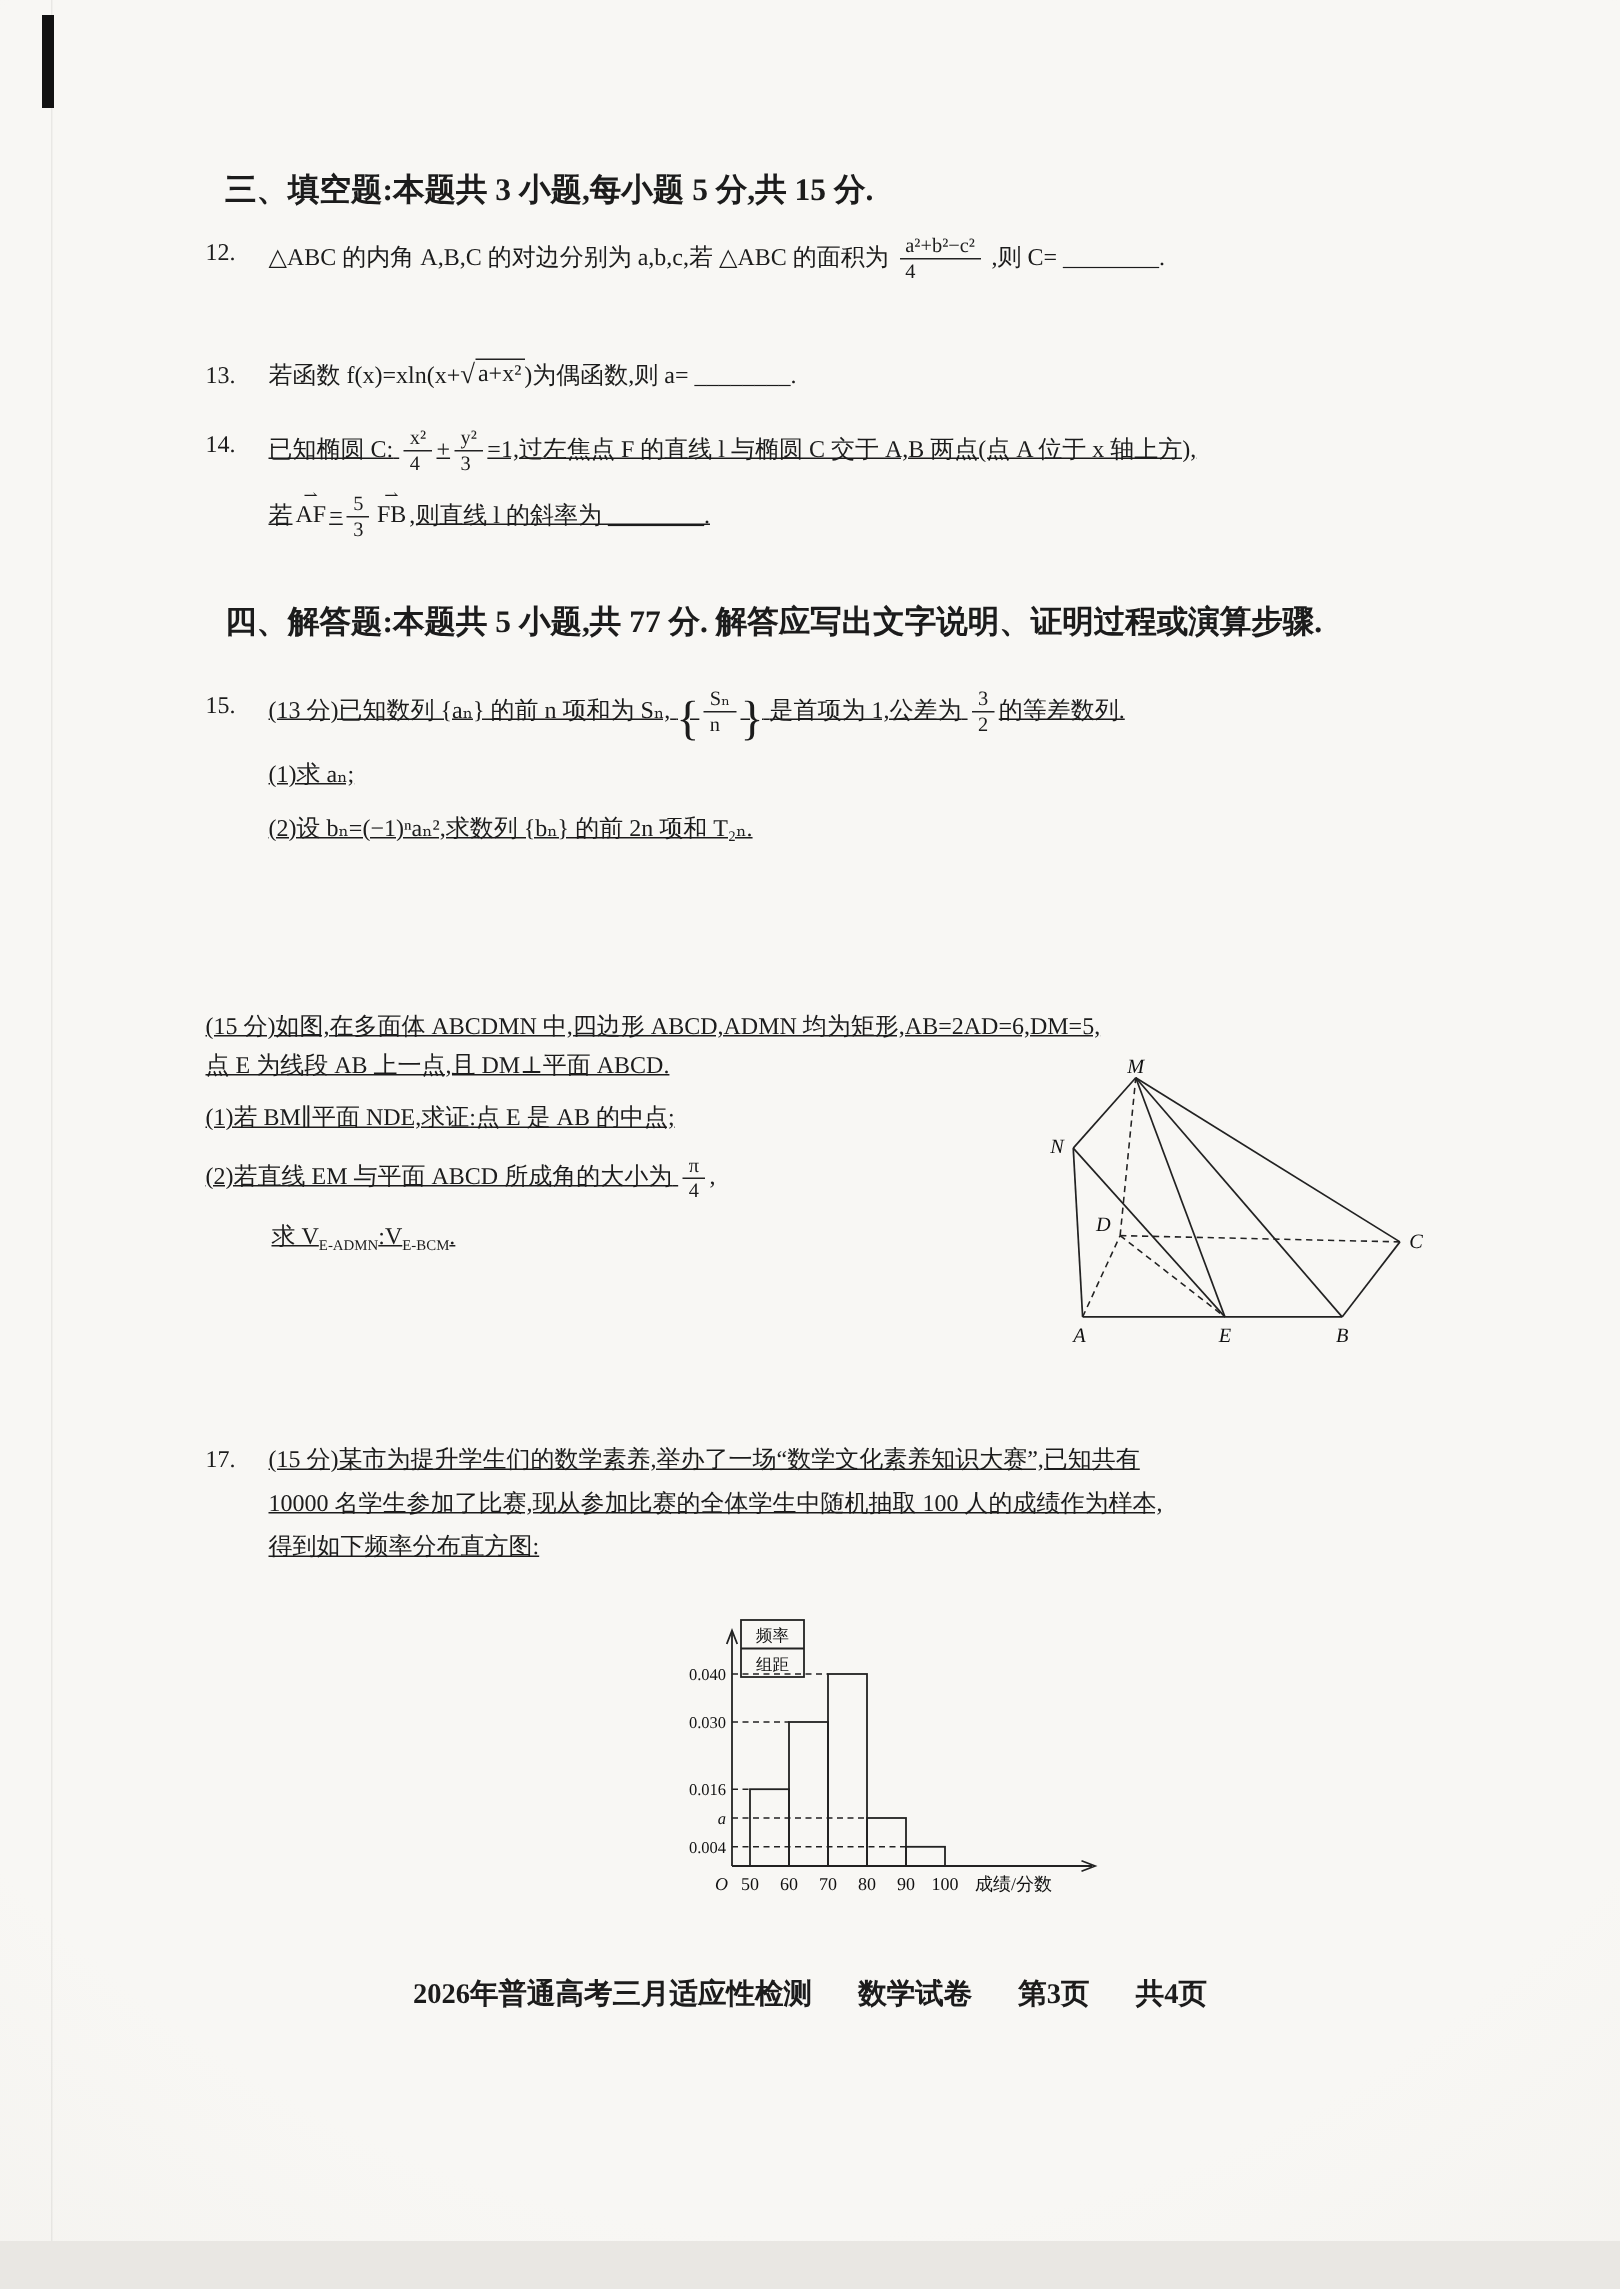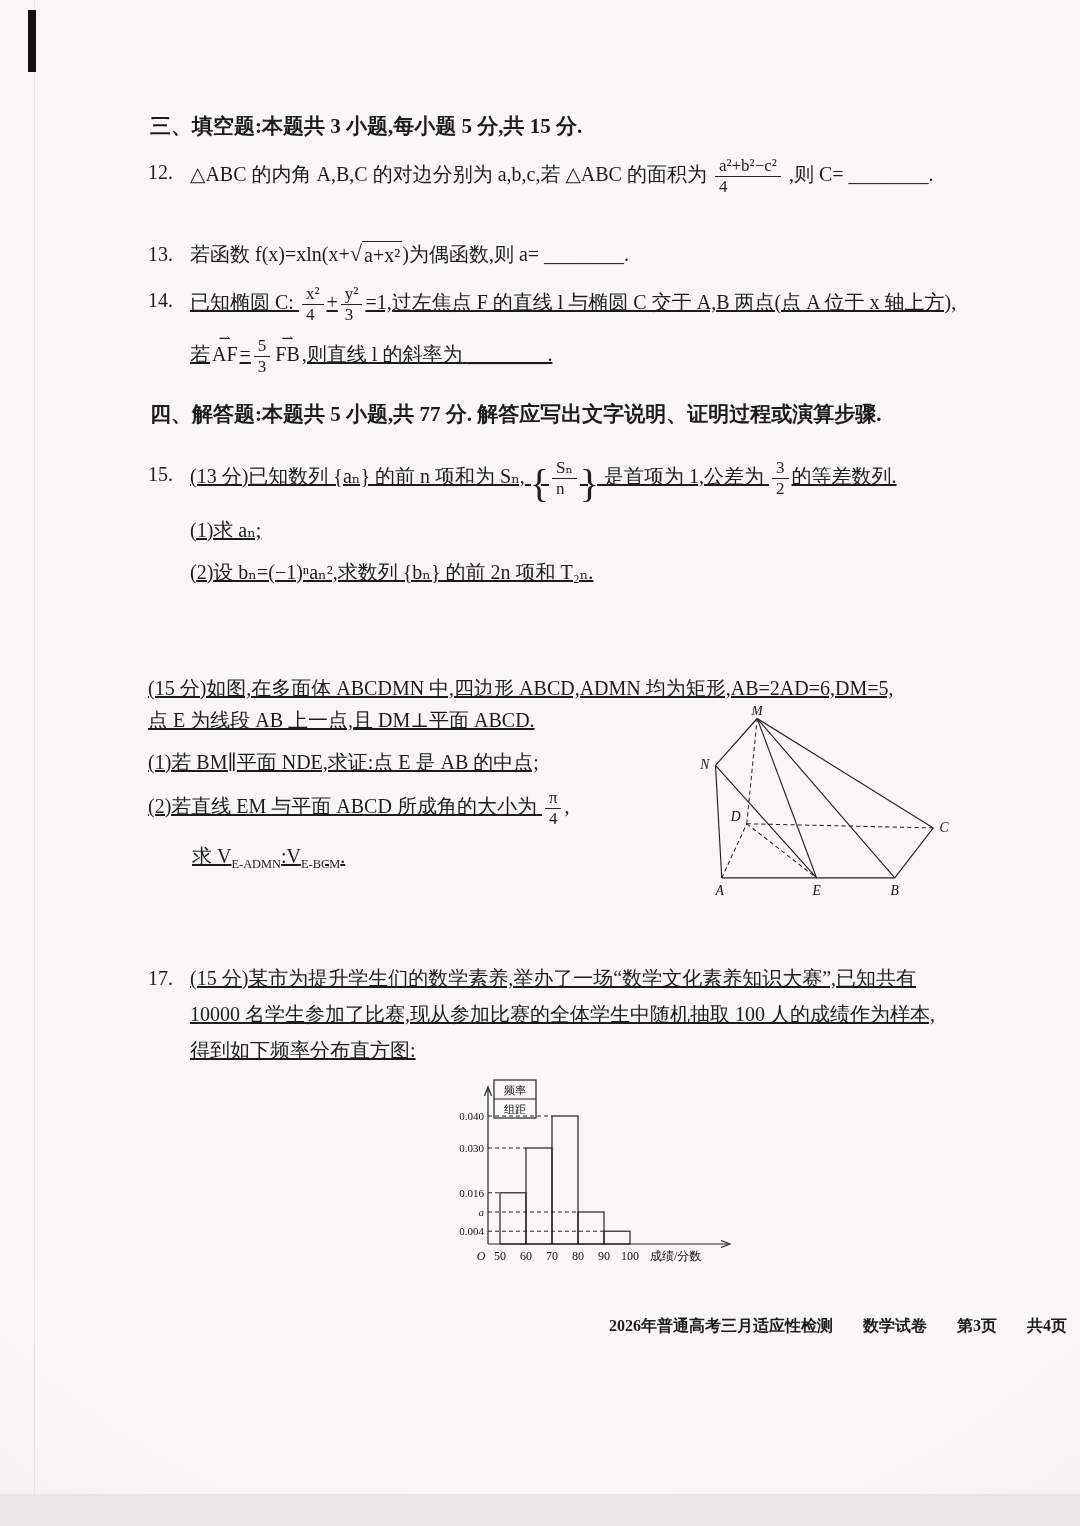--- a/index.html
+++ b/index.html
@@ -5,39 +5,39 @@
   html,body{margin:0;padding:0;background:#e9e7e3;}
   .page{
     position:relative;width:1080px;height:1494px;overflow:hidden;
     background:radial-gradient(130% 105% at 50% 42%, #f8f7f4 55%, #edebe6 100%);
     font-family:"Liberation Serif","DejaVu Serif",serif;
     color:#1c1c1c;
   }
   .fold-line{position:absolute;left:34px;top:0;width:1px;height:100%;background:rgba(0,0,0,0.06);}
   .scan-mark{position:absolute;left:28px;top:10px;width:8px;height:62px;background:#121212;}
   .sec-title{position:absolute;left:150px;width:860px;font-weight:bold;font-size:21px;}
-  .q{position:absolute;left:148px;display:flex;font-size:20px;line-height:1.6;width:822px;}
+  .q{position:absolute;left:137px;display:flex;font-size:16px;line-height:1.6;width:822px;}
   .qno{flex:0 0 42px;}
   .qbody{flex:1;}
   .blockline{display:block;text-decoration:underline;}
   .subline{margin-top:10px;}
   .indent{padding-left:44px;}
   .frac{display:inline-flex;flex-direction:column;vertical-align:middle;
         font-size:0.85em;line-height:1.2;margin:0 3px;}
   .fnum{display:block;padding:0 4px;border-bottom:1.4px solid #222;}
   .fden{display:block;padding:0 4px;}
   .bigbrace{font-size:2.0em;vertical-align:-0.33em;line-height:1;}
   .vec{position:relative;display:inline-block;margin:0 2px;}
   .varrow{position:absolute;top:-0.80em;left:0;right:0;text-align:center;font-size:0.72em;}
   .sqrt{display:inline-flex;align-items:flex-start;}
   .sqrt-sign{font-size:1.12em;line-height:1.15;}
   .sqrt-body{border-top:1.4px solid #222;padding:0 2px;line-height:1.3;}
   sub.vsub{font-size:0.62em;}
-  .footer{position:absolute;top:1316px;left:0;width:100%;text-align:right;
-          font-weight:bold;font-size:16px;}
+  .footer{position:absolute;top:1316px;left:0;width:100%;text-align:center;
+          font-weight:bold;font-size:19px;}
   .footer span{margin:0 13px;}
   .fig16{position:absolute;left:686px;top:706px;width:282px;}
   .hist{position:absolute;left:438px;top:1074px;width:300px;}
   svg text{font-family:"Liberation Serif","DejaVu Serif",serif;fill:#111;}
   .ax{stroke:#222;stroke-width:1.2;fill:none;}
   .dash{stroke:#222;stroke-width:1;stroke-dasharray:4 3;fill:none;}
   .bar{fill:none;stroke:#222;stroke-width:1.2;}
   .tick{font-size:12px;}
   .ytick{font-size:11px;}
   .mid{text-anchor:middle;}

